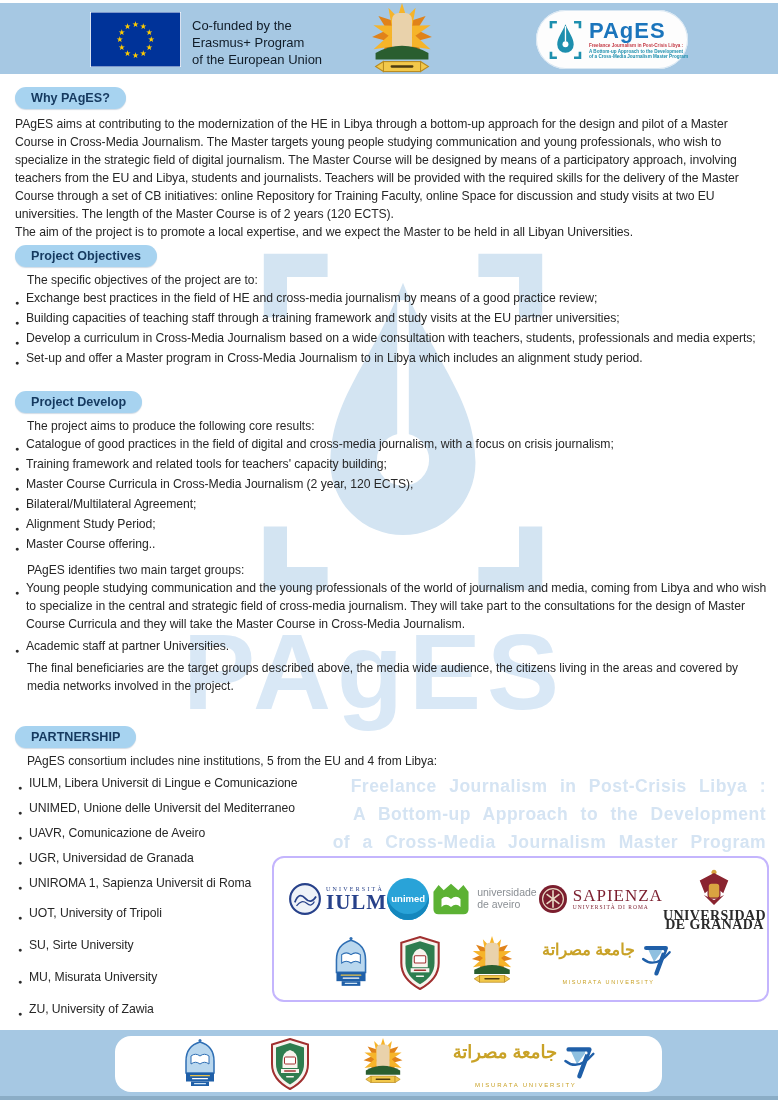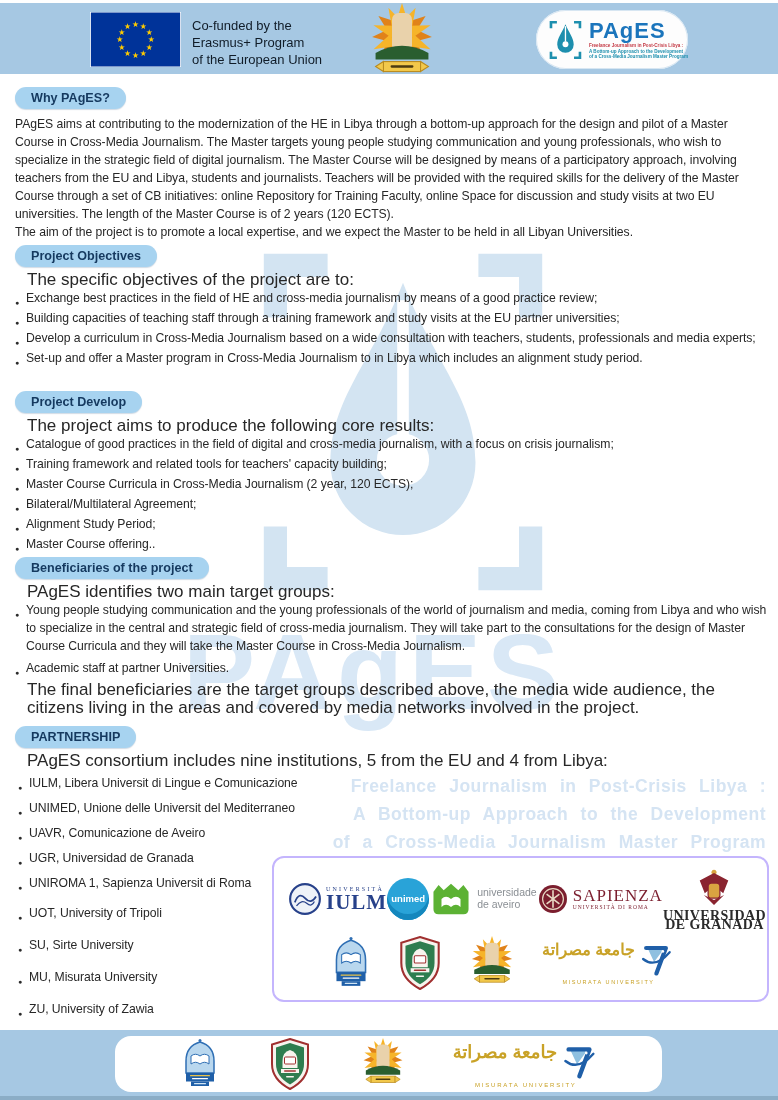--- a/index.html
+++ b/index.html
@@ -33,21 +33,21 @@
 
   
   .sec{position:absolute;left:15px;width:752px;z-index:1;}
   .sec-why{top:87px;} .sec-obj{top:245px;} .sec-res{top:391px;} .sec-ben{top:557px;} .sec-par{top:726px;}
 
   .pill{display:inline-block;background:#a7d3f0;color:#15395f;font-size:12.6px;font-weight:600;
         line-height:16px;padding:3px 16px;border-radius:12px;box-shadow:0 1px 1px rgba(70,110,150,.25);}
 
   .para{margin:6px 0 0;font-size:12.2px;line-height:18px;letter-spacing:-.05px;}
   .closing{margin:0;}
-  .intro{margin:4px 0 0 12px;font-size:17px;line-height:18px;}
+  .intro{margin:4px 0 0 12px;font-size:12px;line-height:18px;}
 
   ul.bullets{list-style:none;margin:0;padding:0;font-size:12.2px;line-height:18px;letter-spacing:-.05px;}
   ul.bullets li{position:relative;padding-left:11px;margin-bottom:2px;}
   ul.bullets li::before{content:"\25CF";position:absolute;left:0;top:5px;font-size:7px;color:#2b2b2b;}
   ul.ben li{margin-bottom:4px;}
   ul.partners{margin:4px 0 0 3px;width:330px;}
   ul.partners li{margin-bottom:7px;}
   ul.partners li:nth-child(5){margin-bottom:12px;}
   ul.partners li:nth-child(n+6){margin-bottom:14px;}
 
@@ -251,21 +251,20 @@
         <li>Catalogue of good practices in the field of digital and cross-media journalism, with a focus on crisis journalism;</li>
         <li>Training framework and related tools for teachers' capacity building;</li>
         <li>Master Course Curricula in Cross-Media Journalism (2 year, 120 ECTS);</li>
         <li>Bilateral/Multilateral Agreement;</li>
         <li>Alignment Study Period;</li>
         <li>Master Course offering..</li>
       </ul>
   </section>
 
   <section class="sec sec-ben">
-    <span class="pill">Beneficiaries of the project</span>
     <p class="intro">PAgES identifies two main target groups:</p>
     <ul class="bullets ben">
         <li>Young people studying communication and the young professionals of the world of journalism and media, coming from Libya and who wish to specialize in the central and strategic field of cross-media journalism. They will take part to the consultations for the design of Master Course Curricula and they will take the Master Course in Cross-Media Journalism.</li>
         <li>Academic staff at partner Universities.</li>
       </ul>
     <p class="intro" style="margin-top:3px;width:730px;">The final beneficiaries are the target groups described above, the media wide audience, the citizens living in the areas and covered by media networks involved in the project.</p>
   </section>
 
   <section class="sec sec-par">
     <span class="pill">PARTNERSHIP</span>

